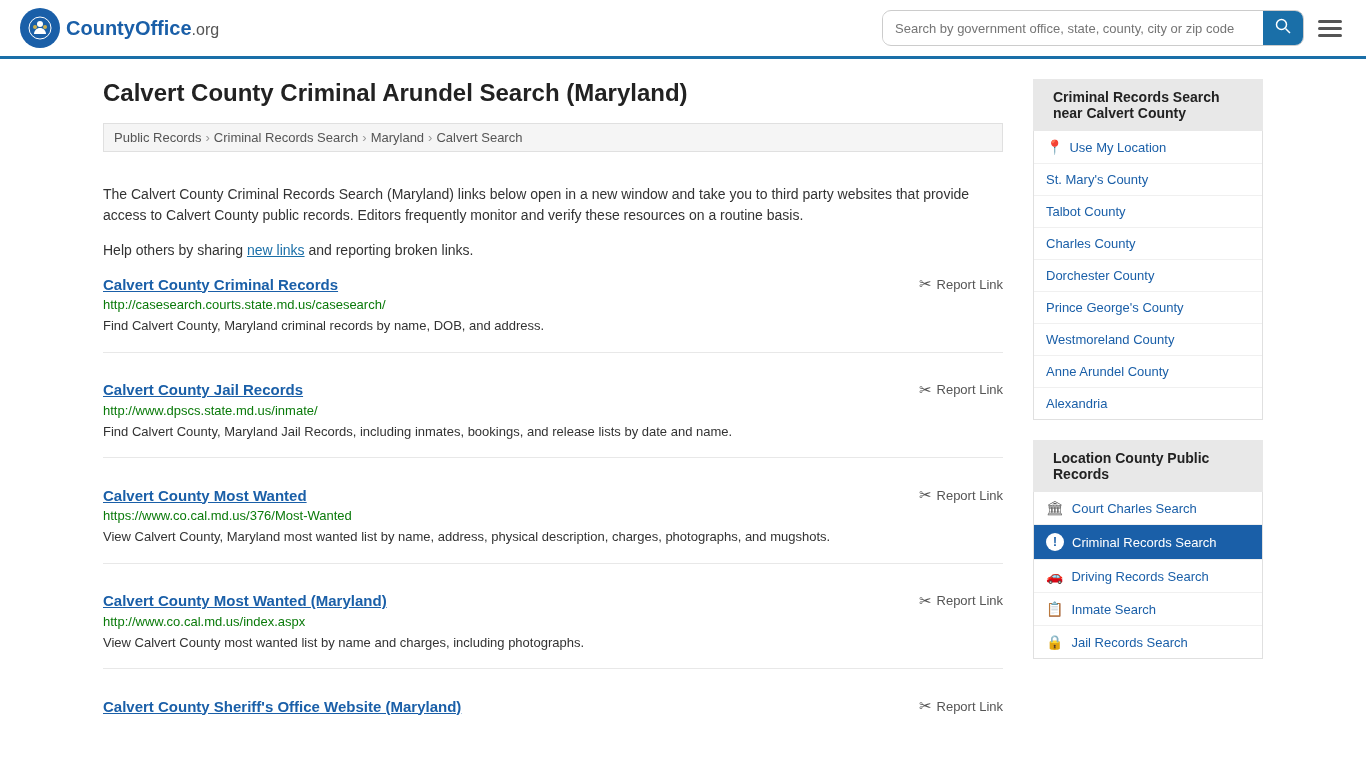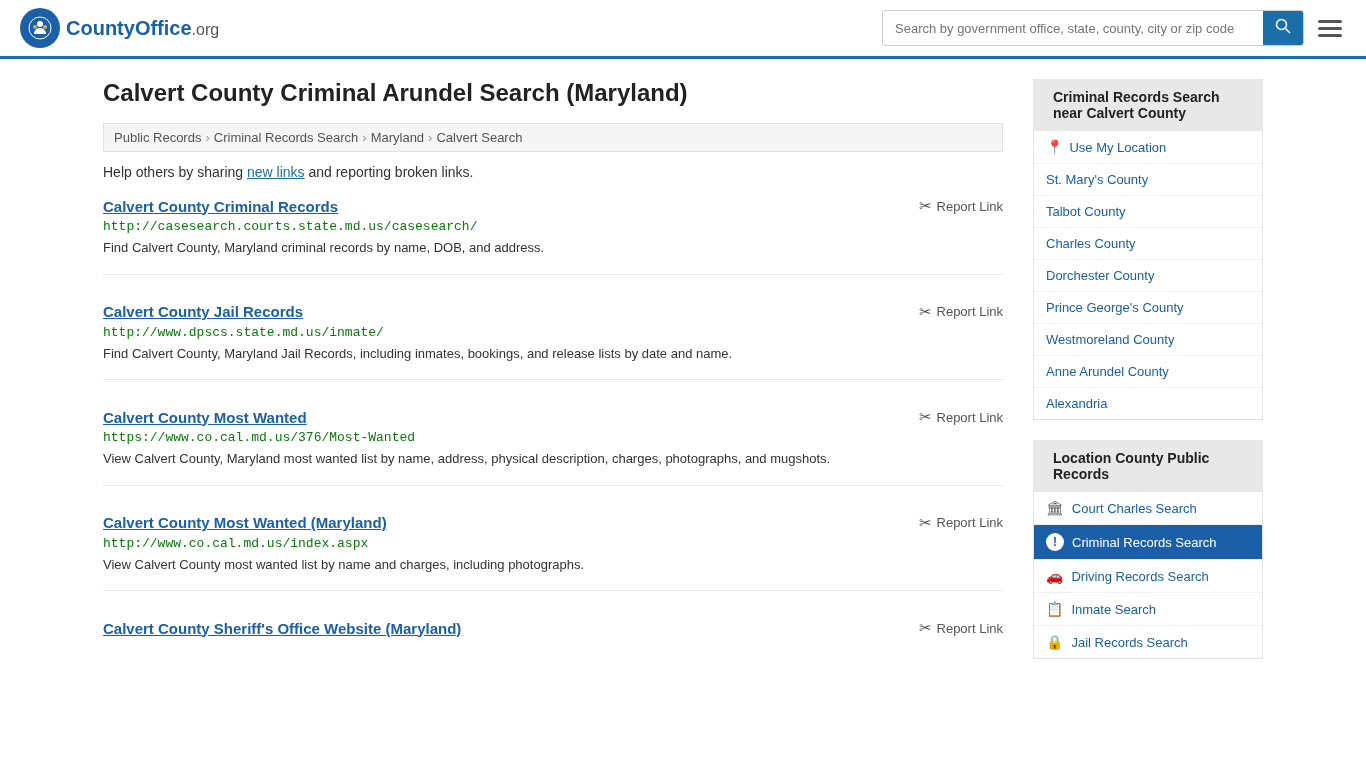--- a/index.html
+++ b/index.html
@@ -42,21 +42,21 @@
     }
     .header-right {
       display: flex;
       align-items: center;
       gap: 10px;
     }
     .search-bar {
       display: flex;
       align-items: center;
       border: 1px solid #ccc;
-      border-radius: 3px;
+      border-radius: 9px;
       overflow: hidden;
     }
     .search-bar input {
       border: none;
       outline: none;
       padding: 7px 12px;
       font-size: 13px;
       width: 380px;
       color: #555;
     }
@@ -111,21 +111,21 @@
       margin-bottom: 16px;
     }
 
     
     .breadcrumb {
       font-size: 13px;
       color: #555;
       padding: 6px 10px;
       background: #f5f5f5;
       border: 1px solid #e0e0e0;
-      margin-bottom: 10px;
+      margin-bottom: 32px;
       display: flex;
       align-items: center;
       gap: 4px;
       flex-wrap: wrap;
     }
     .breadcrumb a {
       color: #555;
       text-decoration: none;
     }
     .breadcrumb .sep { color: #999; }
@@ -166,21 +166,20 @@
       white-space: nowrap;
     }
     .report-link-icon {
       font-size: 15px;
     }
     .record-url {
       color: #0a7a0a;
       font-size: 13px;
       margin-bottom: 4px;
       text-decoration: none;
-      font-family: Liberation Mono, monospace;
     }
     .record-desc {
       font-size: 13px;
       color: #333;
       line-height: 1.5;
     }
     .record-border {
       border-bottom: 1px solid #e8e8e8;
       padding-bottom: 16px;
     }
@@ -293,20 +292,21 @@
     <div class="breadcrumb">
       <a href="#">Public Records</a>
       <span class="sep">›</span>
       <a href="#">Criminal Records Search</a>
       <span class="sep">›</span>
       <a href="#">Maryland</a>
       <span class="sep">›</span>
       <span>Calvert Search</span>
     </div>
 
+    <p class="desc-para">The Calvert County Criminal Records Search (Maryland) links below open in a new window and take you to third party websites that provide access to Calvert County public records. Editors frequently monitor and verify these resources on a routine basis.</p>
     <p class="desc-para">
       <span>Help others by sharing </span><a href="#">new links</a><span> and reporting broken links.</span>
     </p>
 
     <div id="records-container">
         <div class="record-item record-border">
     <div class="record-header">
       <a class="record-title" href="#">Calvert County Criminal Records</a>
       <div class="report-link">
         <span class="report-link-icon">✂</span>

